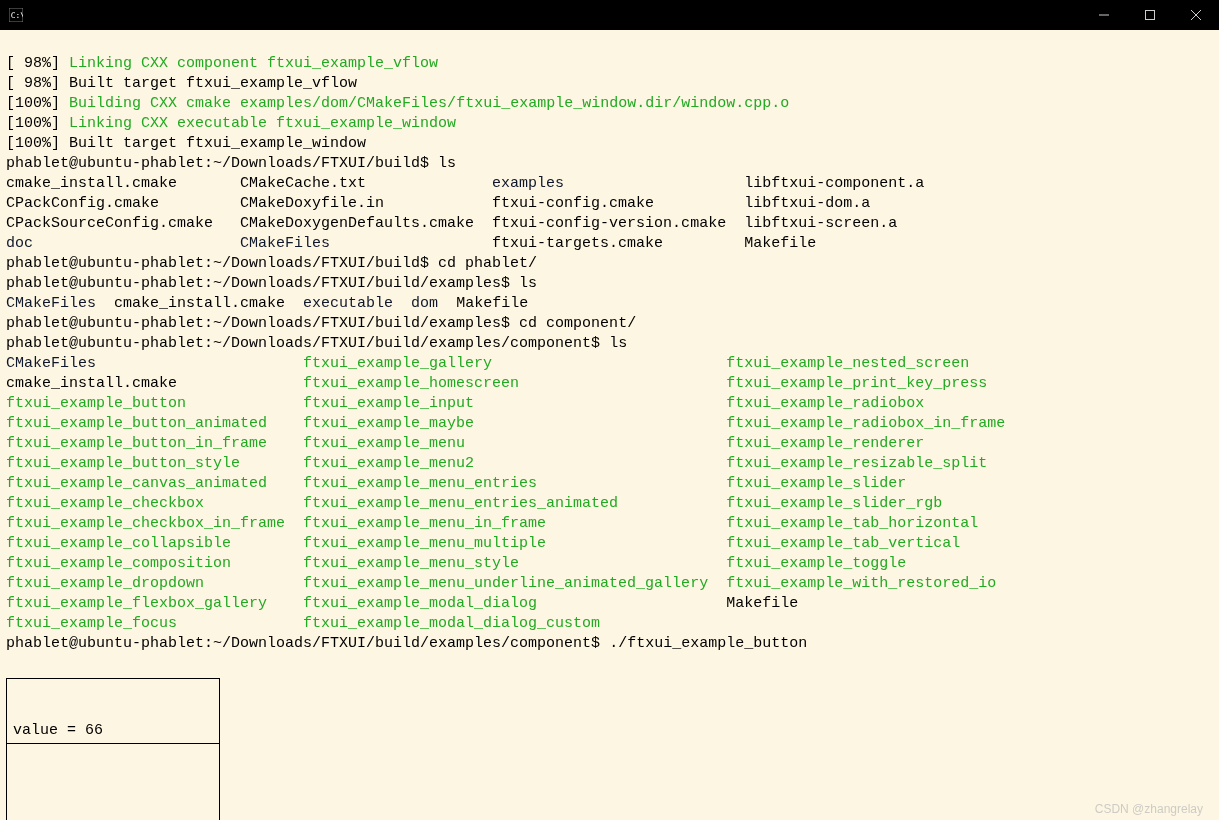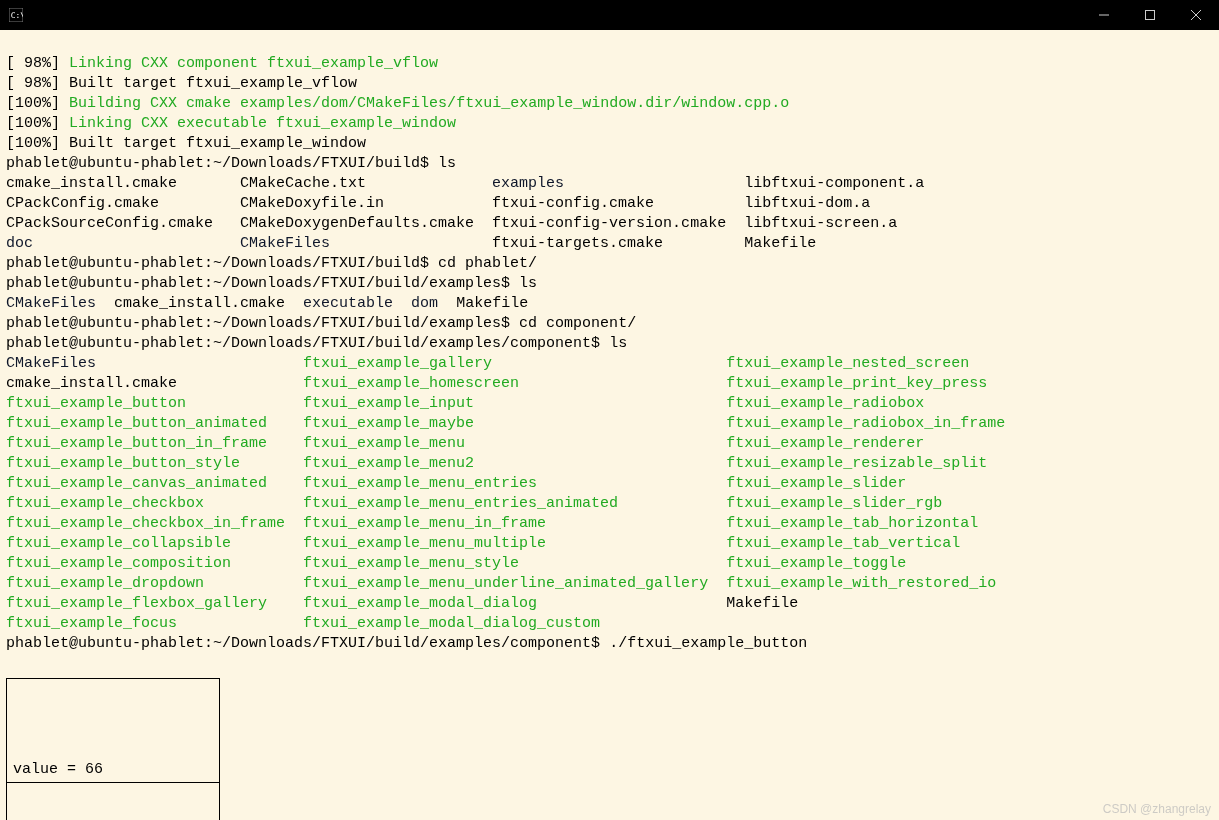--- a/index.html
+++ b/index.html
@@ -60,26 +60,25 @@
 .tui-box {
   border: 1px solid #000;
   display: inline-block;
   margin-top: 4px;
   background: #fdf6e3;
 }
 .tui-row {
   border-bottom: 1px solid #000;
   padding: 2px 6px;
   min-height: 24px;
-  margin-top: 39px;
 }
 .tui-row:last-child { border-bottom: none; }
 .watermark {
   position: absolute;
-  right: 8px;
+  right: 16px;
   bottom: 4px;
   color: #b9b9b9;
   font-size: 12px;
   font-family: "Segoe UI", sans-serif;
   opacity: 0.7;
   text-align: right;
 }
 
 
 .cols { display: flex; }

